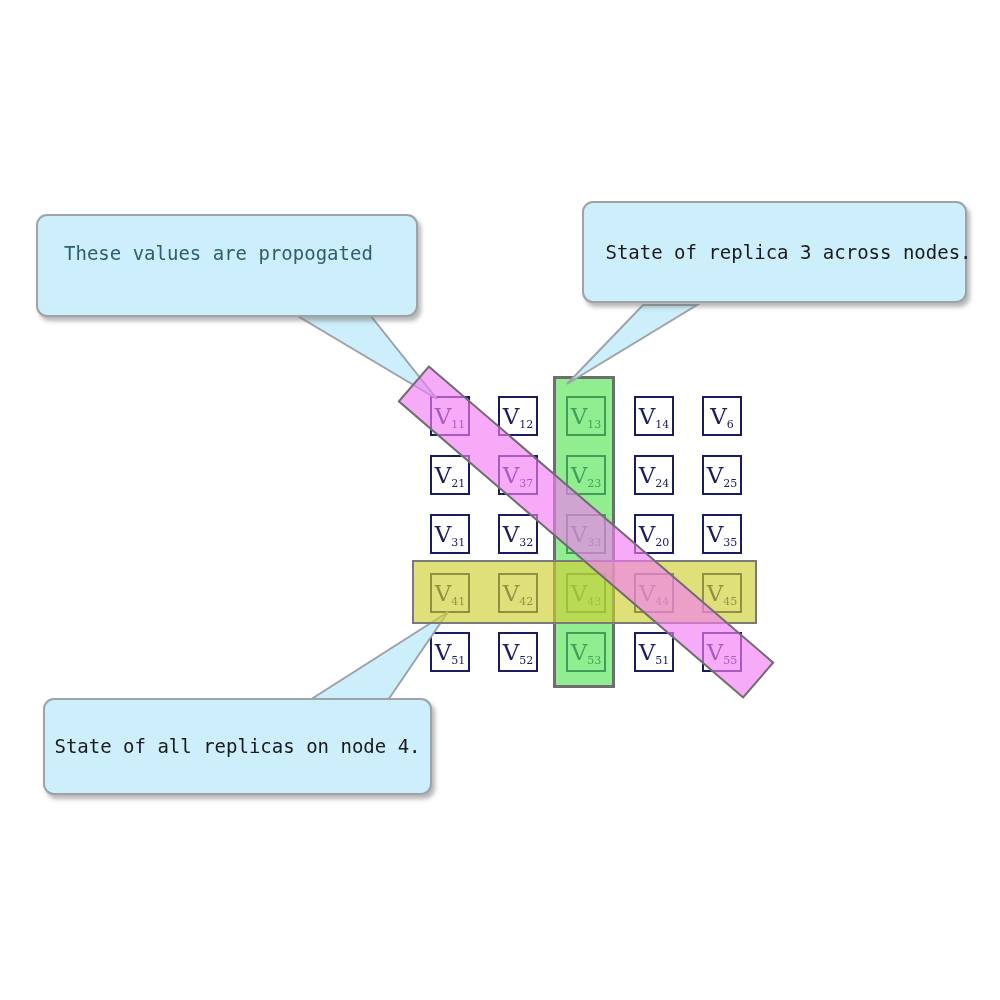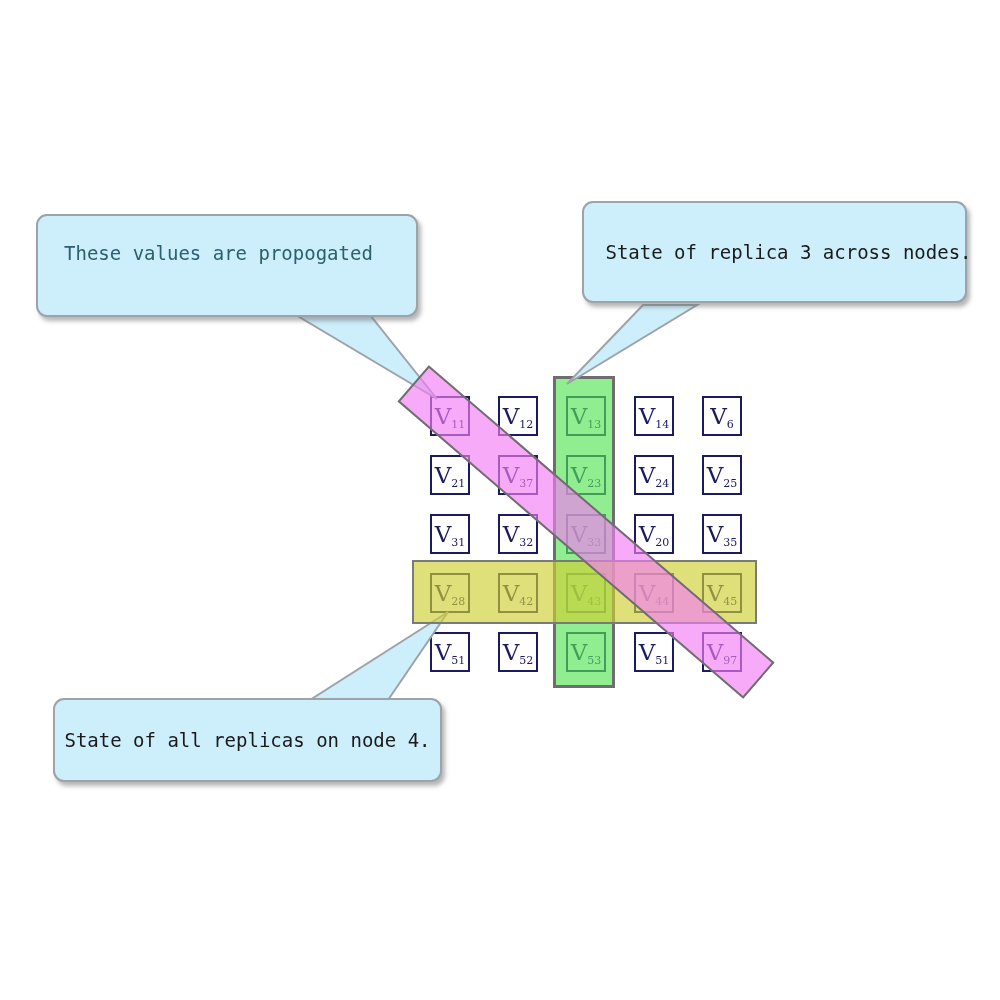--- a/index.html
+++ b/index.html
@@ -31,22 +31,22 @@
   
   .callout{
     position:absolute;box-sizing:border-box;z-index:7;
     border:2px solid;border-radius:11px;
     box-shadow:3px 4px 4px rgba(110,110,110,0.5);
     font-size:19px;line-height:27px;white-space:nowrap;
   }
   #callout-gossip {left:36px;top:214px;width:382px;height:103px;padding:24px 0 0 26px;}
   #callout-replica{left:582px;top:201px;width:385px;height:102px;
                    display:flex;align-items:center;justify-content:center;padding-left:28px;}
-  #callout-node   {left:43px;top:698px;width:389px;height:84px;
-                   display:flex;align-items:center;justify-content:center;margin-left:10px;}
+  #callout-node   {left:43px;top:698px;width:389px;height:97px;
+                   display:flex;align-items:center;justify-content:center;}
 </style>
 </head>
 <body>
 
 <div class="canvas">
 
   <svg id="tails-under" class="layer" width="1000" height="1000">
     <polygon id="tail-gossip" points="296,315 370,315 437,399" fill="#CDEEFB" stroke="#9DA3A8" stroke-width="2"></polygon>
     <polygon id="tail-node" points="310,700 388,700 448,612" fill="#CDEEFB" stroke="#9DA3A8" stroke-width="2"></polygon>
   </svg>
@@ -107,21 +107,21 @@
       <div class="cell" style="left: 634px; top: 514px; border-color: rgb(27, 27, 96); background: rgb(255, 255, 255); color: rgb(27, 27, 96);">
         <span class="base">V</span>
         <span class="sub">20</span>
       </div>
       <div class="cell" style="left: 702px; top: 514px; border-color: rgb(27, 27, 96); background: rgb(255, 255, 255); color: rgb(27, 27, 96);">
         <span class="base">V</span>
         <span class="sub">35</span>
       </div>
       <div class="cell" style="left: 430px; top: 573px; border-color: rgb(27, 27, 96); background: rgb(255, 255, 255); color: rgb(27, 27, 96);">
         <span class="base">V</span>
-        <span class="sub">28</span>
+        <span class="sub">41</span>
       </div>
       <div class="cell" style="left: 498px; top: 573px; border-color: rgb(27, 27, 96); background: rgb(255, 255, 255); color: rgb(27, 27, 96);">
         <span class="base">V</span>
         <span class="sub">42</span>
       </div>
       <div class="cell" style="left: 566px; top: 573px; border-color: rgb(27, 27, 96); background: rgb(255, 255, 255); color: rgb(27, 27, 96);">
         <span class="base">V</span>
         <span class="sub">43</span>
       </div>
       <div class="cell" style="left: 634px; top: 573px; border-color: rgb(27, 27, 96); background: rgb(255, 255, 255); color: rgb(27, 27, 96);">
@@ -143,21 +143,21 @@
       <div class="cell" style="left: 566px; top: 632px; border-color: rgb(27, 27, 96); background: rgb(255, 255, 255); color: rgb(27, 27, 96);">
         <span class="base">V</span>
         <span class="sub">53</span>
       </div>
       <div class="cell" style="left: 634px; top: 632px; border-color: rgb(27, 27, 96); background: rgb(255, 255, 255); color: rgb(27, 27, 96);">
         <span class="base">V</span>
         <span class="sub">51</span>
       </div>
       <div class="cell" style="left: 702px; top: 632px; border-color: rgb(27, 27, 96); background: rgb(255, 255, 255); color: rgb(27, 27, 96);">
         <span class="base">V</span>
-        <span class="sub">97</span>
+        <span class="sub">55</span>
       </div>
     </div>
 
   <div id="band-green" class="band" style="background: rgba(84, 229, 84, 0.65); border-color: rgb(110, 110, 110);"></div>
   <div id="band-yellow" class="band" style="background: rgba(208, 208, 50, 0.65); border-color: rgb(122, 122, 122);"></div>
   <div id="band-pink" class="band" style="background: rgba(243, 124, 243, 0.65); border-color: rgb(110, 110, 110);"></div>
 
   <svg id="tails-over" class="layer" width="1000" height="1000">
     <polygon id="tail-replica" points="643,305 697,305 567,384" fill="#CDEEFB" stroke="#9DA3A8" stroke-width="2"></polygon>
   </svg>

